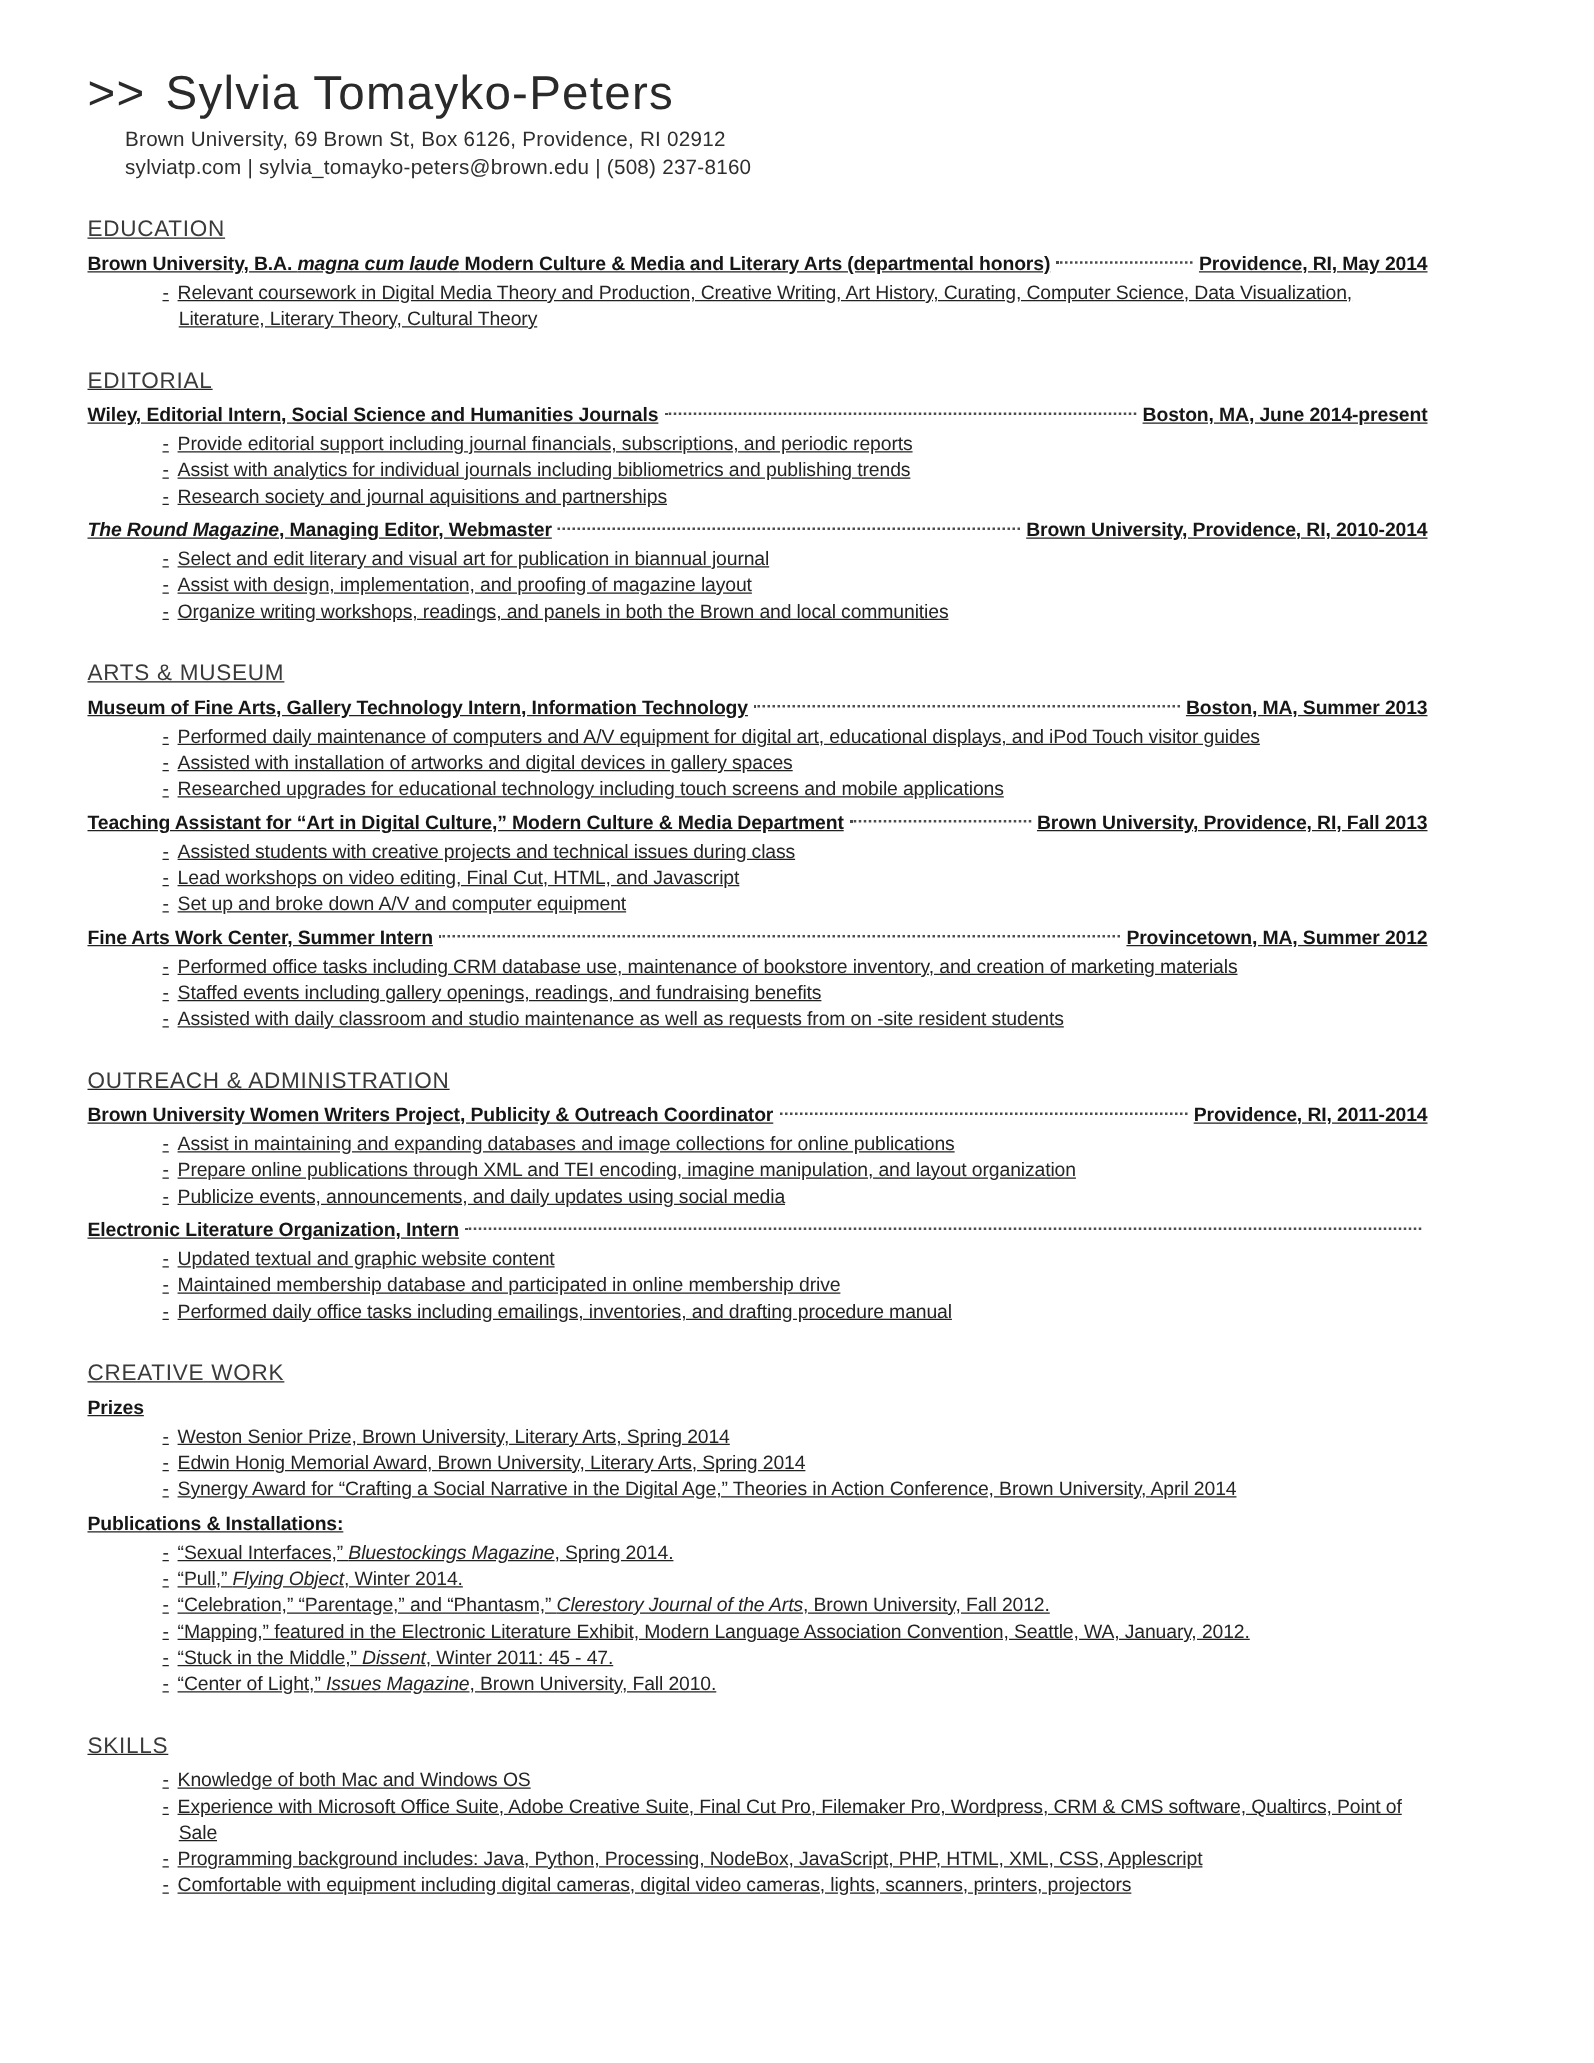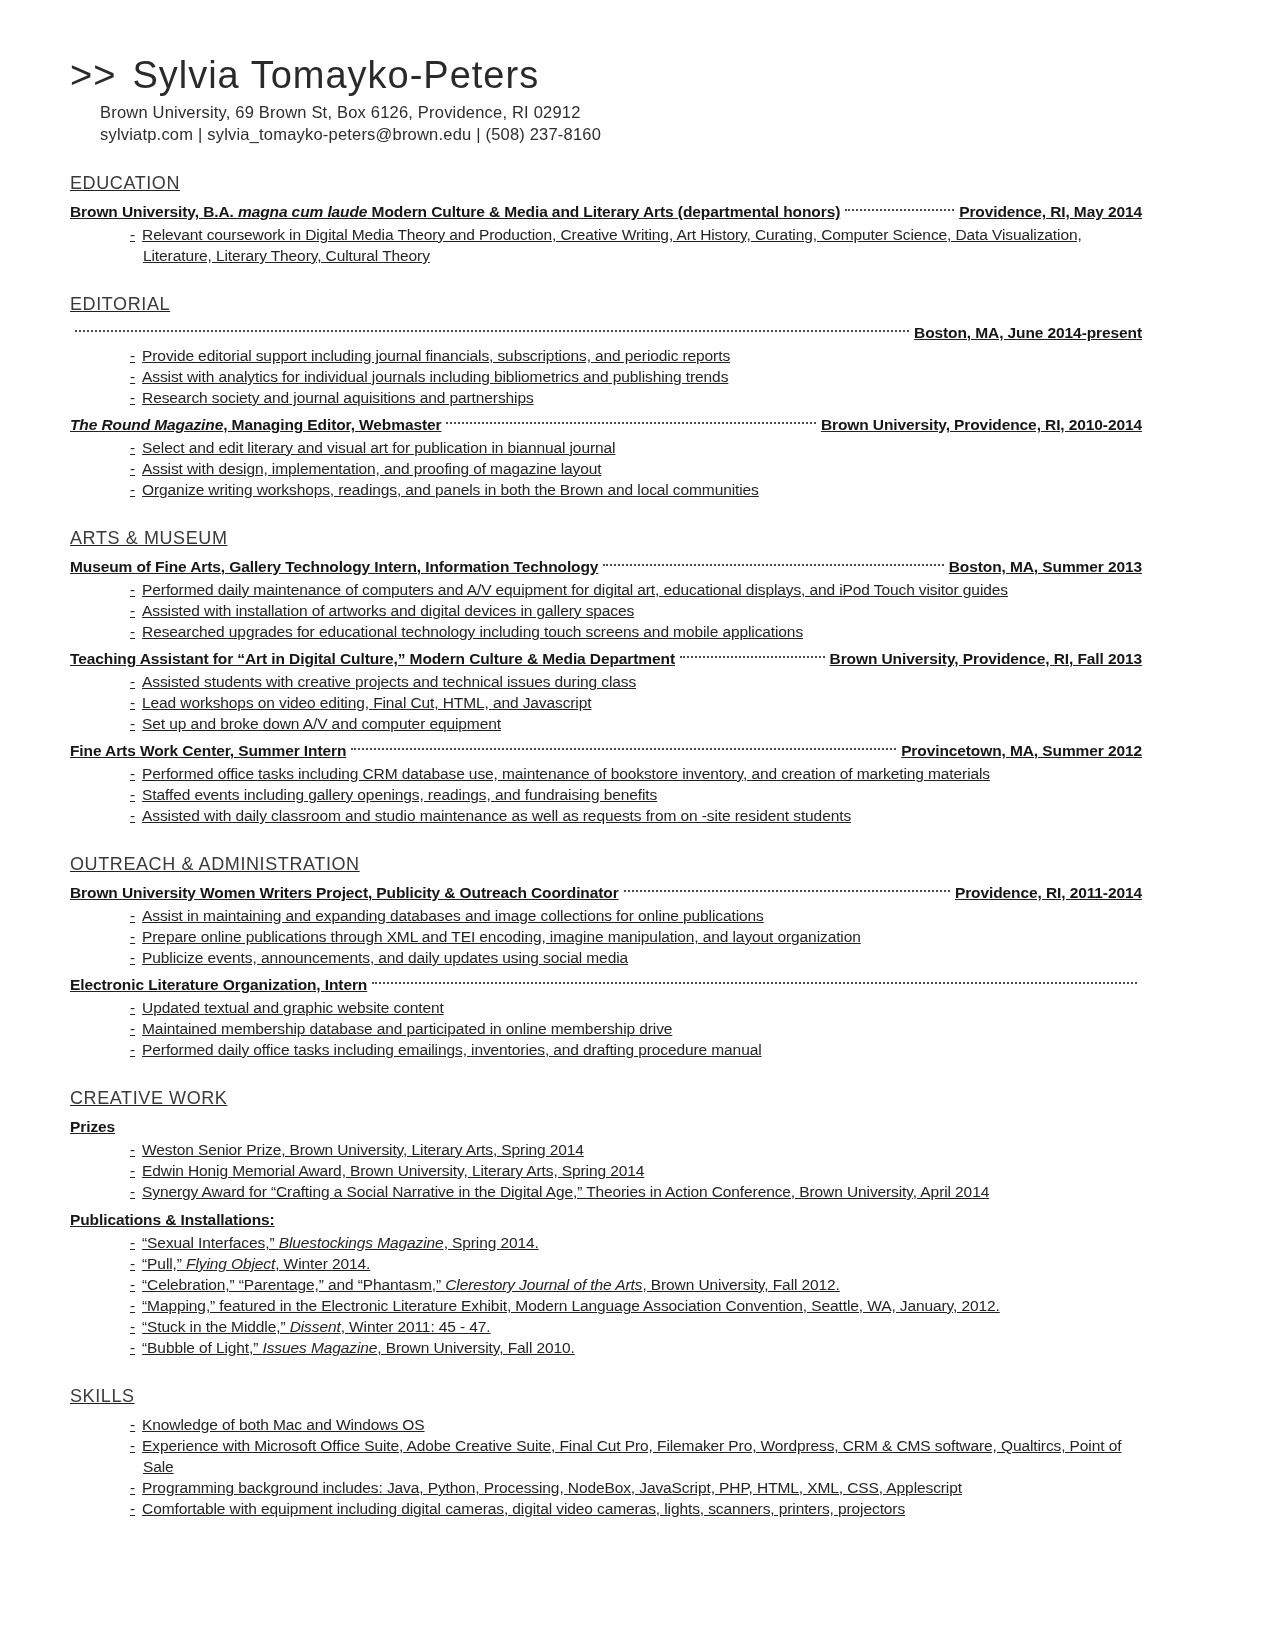--- a/index.html
+++ b/index.html
@@ -53,20 +53,21 @@
       <ul class="bullets">
         <li>Relevant coursework in Digital Media Theory and Production, Creative Writing, Art History, Curating, Computer Science, Data Visualization, Literature, Literary Theory, Cultural Theory</li>
       </ul>
     </div>
   </section>
 
   <section class="section">
     <h2 class="section-title">EDITORIAL</h2>
     <div class="entry">
       <div class="entry-head">
+        <span class="t"><span>Wiley, Editorial Intern, Social Science and Humanities Journals</span></span>
         <span class="leader"></span>
         <span class="loc">Boston, MA, June 2014-present</span>
       </div>
       <ul class="bullets">
         <li>Provide editorial support including journal financials, subscriptions, and periodic reports</li>
         <li>Assist with analytics for individual journals including bibliometrics and publishing trends</li>
         <li>Research society and journal aquisitions and partnerships</li>
       </ul>
     </div>
     <div class="entry">
@@ -161,21 +162,21 @@
       </ul>
     </div>
     <div class="subsection">
       <div class="sub-label">Publications &amp; Installations:</div>
       <ul class="bullets">
         <li><span>“Sexual Interfaces,” </span><i>Bluestockings Magazine</i><span>, Spring 2014.</span></li>
         <li><span>“Pull,” </span><i>Flying Object</i><span>, Winter 2014.</span></li>
         <li><span>“Celebration,” “Parentage,” and “Phantasm,” </span><i>Clerestory Journal of the Arts</i><span>, Brown University, Fall 2012.</span></li>
         <li><span>“Mapping,” featured in the Electronic Literature Exhibit, Modern Language Association Convention, Seattle, WA, January, 2012.</span></li>
         <li><span>“Stuck in the Middle,” </span><i>Dissent</i><span>, Winter 2011: 45 - 47.</span></li>
-        <li><span>“Bubble of Light,” </span><i>Issues Magazine</i><span>, Brown University, Fall 2010.</span></li>
+        <li><span>“Center of Light,” </span><i>Issues Magazine</i><span>, Brown University, Fall 2010.</span></li>
       </ul>
     </div>
   </section>
 
   <section class="section">
     <h2 class="section-title">SKILLS</h2>
     <div class="subsection">
       <ul class="bullets">
         <li>Knowledge of both Mac and Windows OS</li>
         <li>Experience with Microsoft Office Suite, Adobe Creative Suite, Final Cut Pro, Filemaker Pro, Wordpress, CRM &amp; CMS software, Qualtircs, Point of Sale</li>

